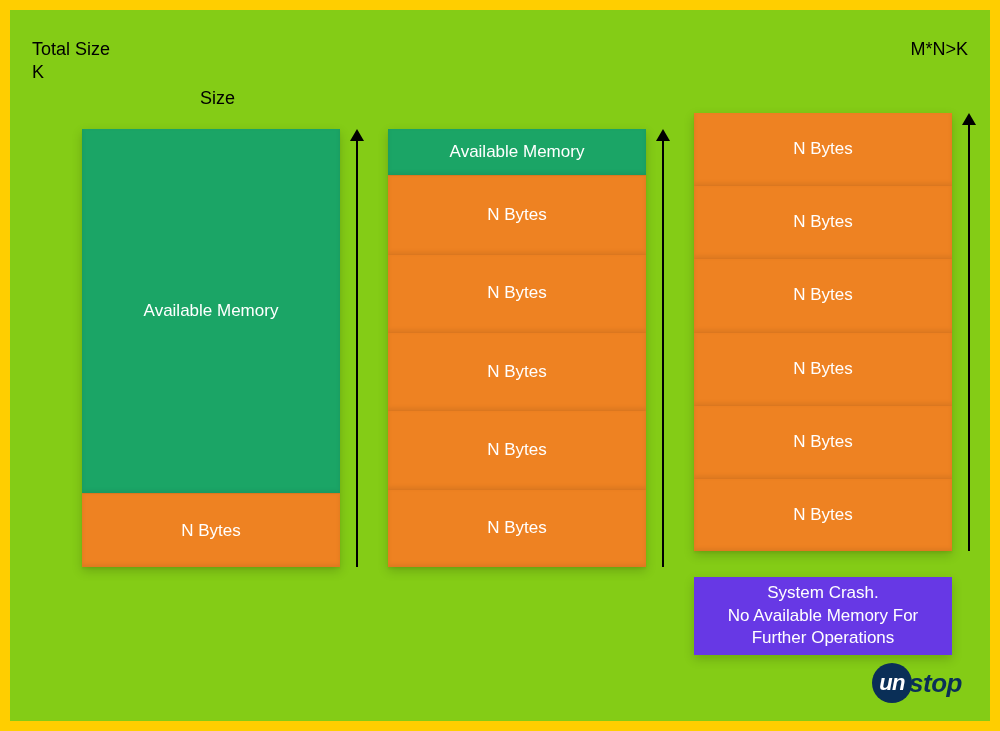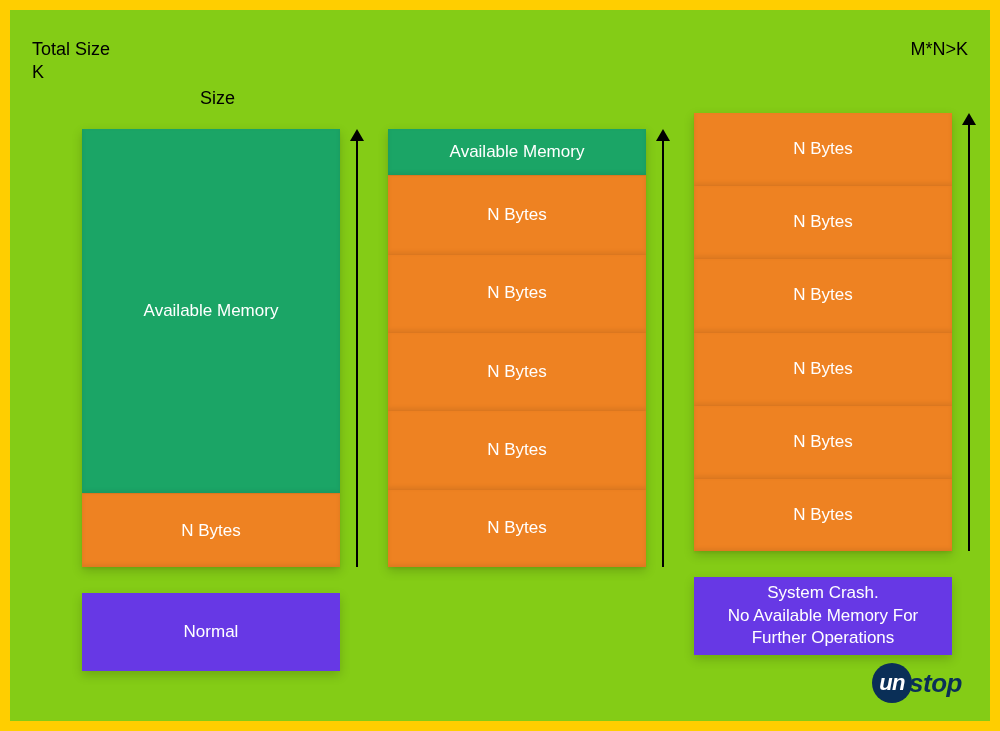--- a/index.html
+++ b/index.html
@@ -146,21 +146,20 @@
 
   <div class="heap-label">Size</div>
 
   <div class="cols" id="cols">
       <div class="colwrap">
         <div class="col">
           <div class="stack">
             <div class="seg green" style="flex: 5 1 0px;">Available Memory</div>
             <div class="seg orange" style="flex: 1 1 0px;">N Bytes</div>
           </div>
-          <div class="caption">Normal</div>
         </div>
         <div class="arrow">
           <div class="arrow-head"></div>
           <div class="arrow-line"></div>
         </div>
       </div>
       <div class="colwrap">
         <div class="col">
           <div class="stack">
             <div class="seg green" style="flex: 0.6 1 0px;">Available Memory</div>

